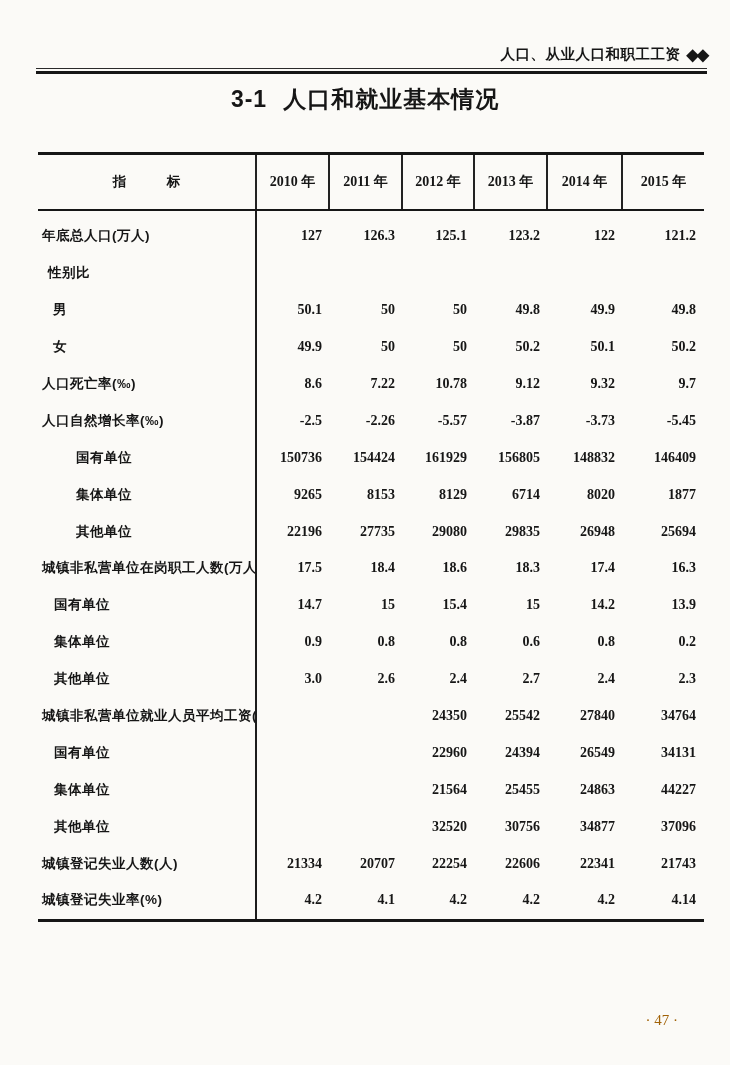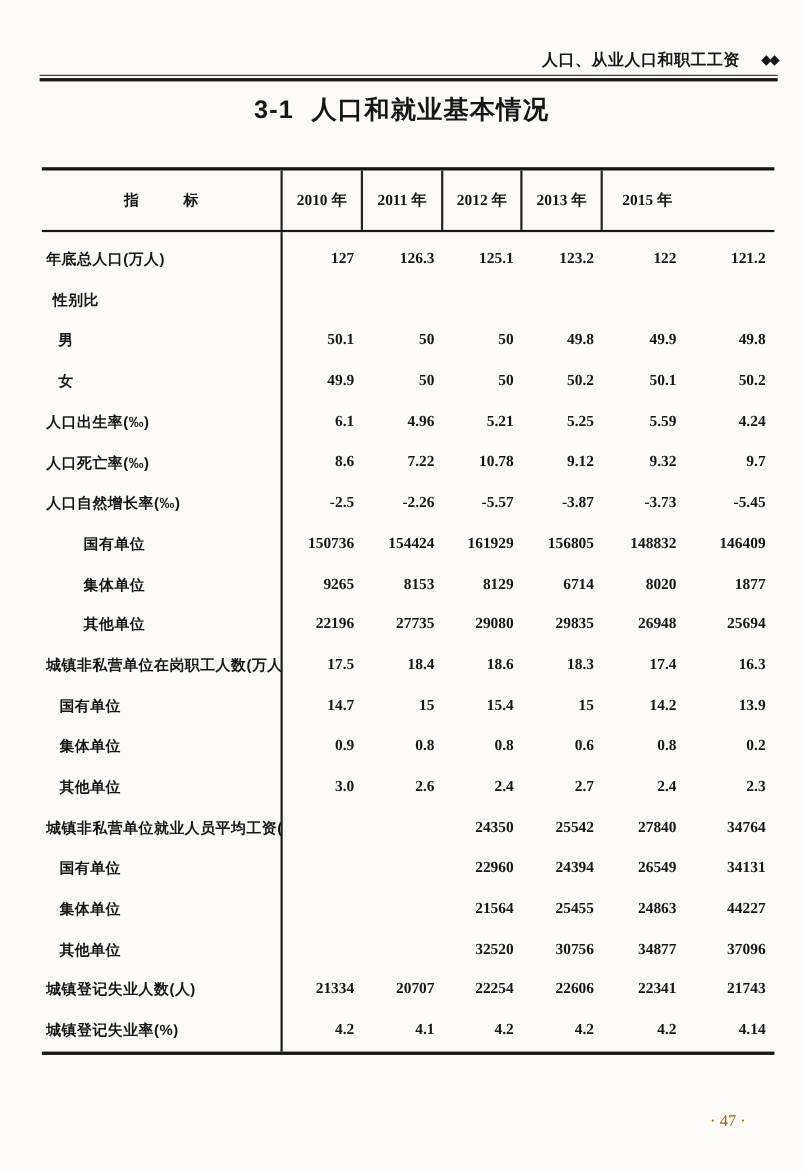--- a/index.html
+++ b/index.html
@@ -10,21 +10,21 @@
     font-family:"Liberation Sans", sans-serif;
     position:relative;
     overflow:hidden;
   }
   .page { position:absolute; inset:0; }
 
   
   .page-header {
     position:absolute; top:45px; right:23px;
     font-size:14.5px; font-weight:bold; letter-spacing:0.5px;
-    display:flex; align-items:center; gap:19px;font-family:Liberation Mono, monospace;
+    display:flex; align-items:center; gap:6px;
   }
   .diamonds { font-size:16px; letter-spacing:-2px; line-height:1; }
   .rule-thin  { position:absolute; left:36px; right:23px; top:68px; height:1px; background:#2a2a2a; }
   .rule-thick { position:absolute; left:36px; right:23px; top:71px; height:3px; background:#161616; }
 
   
   .title {
     position:absolute; top:84px; left:0; width:100%;
     text-align:center; font-size:23px; font-weight:bold; letter-spacing:1px;
   }
@@ -91,20 +91,21 @@
     <span class="num">3-1</span><span>人口和就业基本情况</span>
   </h1>
 
   <div class="table">
     <div class="thead">
       <div class="th indicator">指　　　标</div>
       <div class="th y y0">2010 年</div>
       <div class="th y y1">2011 年</div>
       <div class="th y y2">2012 年</div>
       <div class="th y y3">2013 年</div>
+      <div class="th y y4">2014 年</div>
       <div class="th y y5">2015 年</div>
     </div>
     <div class="tbody" id="tbody">
       <div class="vline"></div>
     <div class="brow">
           <div class="lcell ind-0">年底总人口(万人)</div>
           <div class="vcell v0">127</div>
           <div class="vcell v1">126.3</div>
           <div class="vcell v2">125.1</div>
           <div class="vcell v3">123.2</div>
@@ -132,29 +133,20 @@
         <div class="brow">
           <div class="lcell ind-2">女</div>
           <div class="vcell v0">49.9</div>
           <div class="vcell v1">50</div>
           <div class="vcell v2">50</div>
           <div class="vcell v3">50.2</div>
           <div class="vcell v4">50.1</div>
           <div class="vcell v5">50.2</div>
         </div>
         <div class="brow">
-          <div class="lcell ind-0">人口出生率(‰)</div>
-          <div class="vcell v0">6.1</div>
-          <div class="vcell v1">4.96</div>
-          <div class="vcell v2">5.21</div>
-          <div class="vcell v3">5.25</div>
-          <div class="vcell v4">5.59</div>
-          <div class="vcell v5">4.24</div>
-        </div>
-        <div class="brow">
           <div class="lcell ind-0">人口死亡率(‰)</div>
           <div class="vcell v0">8.6</div>
           <div class="vcell v1">7.22</div>
           <div class="vcell v2">10.78</div>
           <div class="vcell v3">9.12</div>
           <div class="vcell v4">9.32</div>
           <div class="vcell v5">9.7</div>
         </div>
         <div class="brow">
           <div class="lcell ind-0">人口自然增长率(‰)</div>

